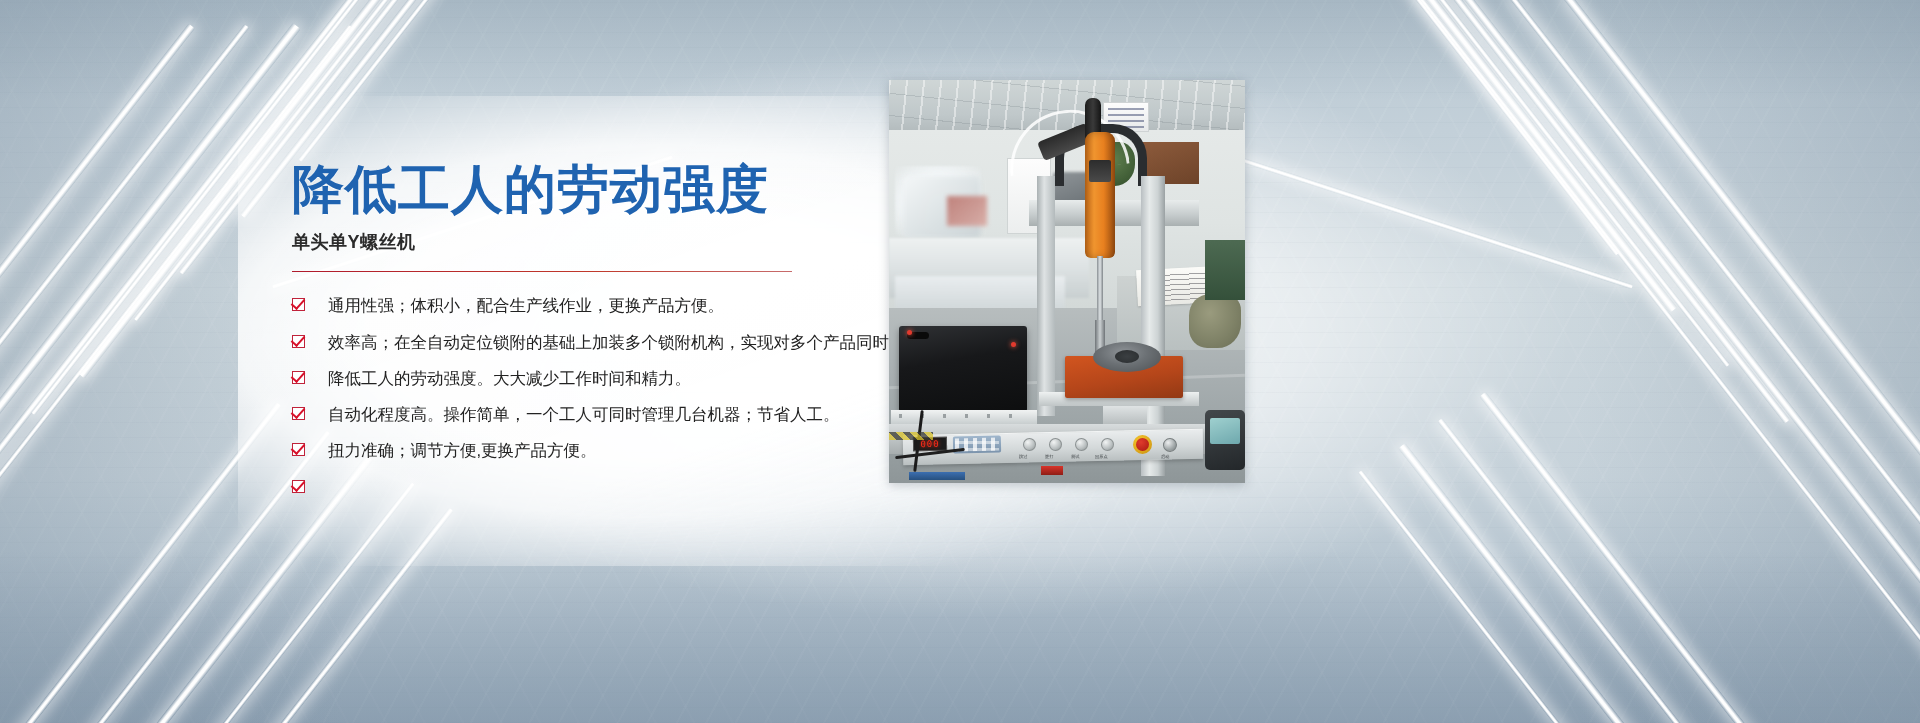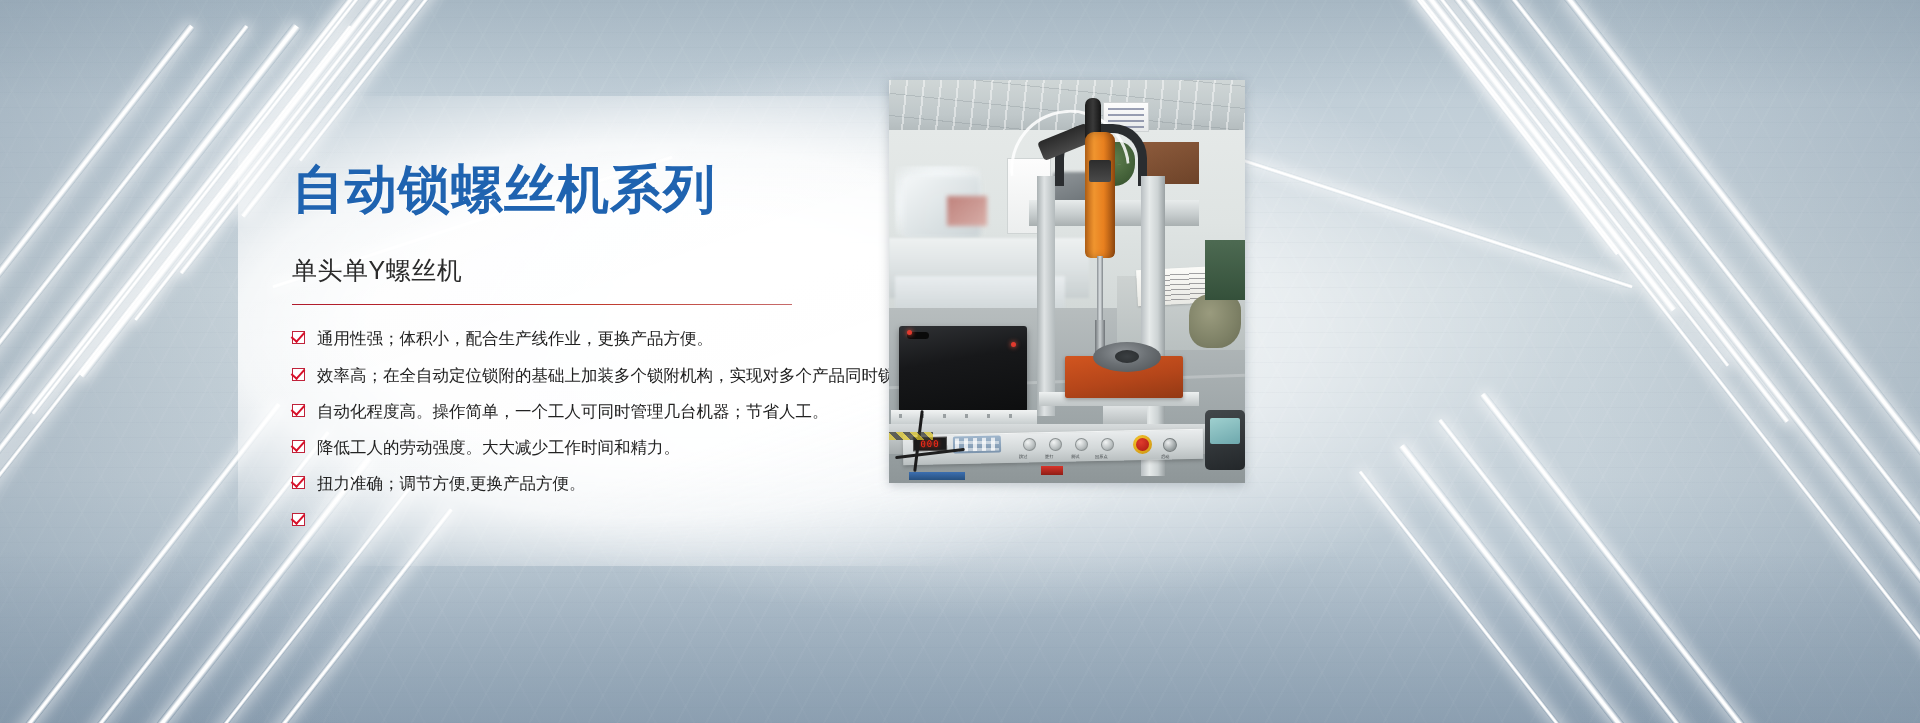--- a/index.html
+++ b/index.html
@@ -66,40 +66,41 @@
   .title{
     font-size:52px;
     font-weight:bold;
     color:#1f63b0;
     letter-spacing:1px;
     line-height:1.12;
     text-shadow:0 1px 0 rgba(255,255,255,.7);
     white-space:nowrap;
   }
   .subtitle{
-    margin-top:36px;
-    font-size:25px;
+    margin-top:12px;
+    font-size:18px;
     color:#2b2b2b;
-    font-weight:400;
+    font-weight:700;
     letter-spacing:.5px;
   }
   .rule{
     margin-top:17px;
     width:500px; height:1px;
     background:linear-gradient(90deg,#b01a2c 0%, #c0392b 60%, #c76b6b 100%);
   }
   .bullets{ margin-top:22px; list-style:none; }
   .bullets li{
     display:flex;
     align-items:flex-start;
     margin-bottom:14px;
     font-size:16.5px;
     color:#222;
     line-height:1.35;
     white-space:nowrap;
+    gap:11px;
   }
   .check{
     flex:0 0 auto;
     width:13px; height:13px;
     margin-top:4px; margin-right:12px;
     border:1.5px solid #c0223a;
     position:relative;
     background:#fff;
   }
   .check::after{
@@ -328,40 +329,40 @@
     <div class="streak" style="left:1588px; top:380px; width:9px;  height:620px; transform:rotate(-38deg);"></div>
     <div class="streak" style="left:1536px; top:410px; width:5px;  height:580px; transform:rotate(-38deg);"></div>
 
     <div class="streak" style="left:470px;  top:12px;  width:5px; height:420px; transform:rotate(72deg);"></div>
     <div class="streak" style="left:1430px; top:12px;  width:5px; height:420px; transform:rotate(-72deg);"></div>
   </div>
 
   <div class="sheet"></div>
 
   <div class="content">
-    <div class="title">自动锁螺丝机系列</div>
+    <div class="title">降低工人的劳动强度</div>
     <div class="subtitle">单头单Y螺丝机</div>
     <div class="rule"></div>
 
     <ul class="bullets">
       <li>
         <span class="check"></span>
         <span class="btxt">通用性强；体积小，配合生产线作业，更换产品方便。</span>
       </li>
       <li>
         <span class="check"></span>
         <span class="btxt">效率高；在全自动定位锁附的基础上加装多个锁附机构，实现对多个产品同时锁附。</span>
       </li>
       <li>
         <span class="check"></span>
+        <span class="btxt">降低工人的劳动强度。大大减少工作时间和精力。</span>
+      </li>
+      <li>
+        <span class="check"></span>
         <span class="btxt">自动化程度高。操作简单，一个工人可同时管理几台机器；节省人工。</span>
-      </li>
-      <li>
-        <span class="check"></span>
-        <span class="btxt">降低工人的劳动强度。大大减少工作时间和精力。</span>
       </li>
       <li>
         <span class="check"></span>
         <span class="btxt">扭力准确；调节方便,更换产品方便。</span>
       </li>
       <li>
         <span class="check"></span>
       </li>
     </ul>
   </div>

